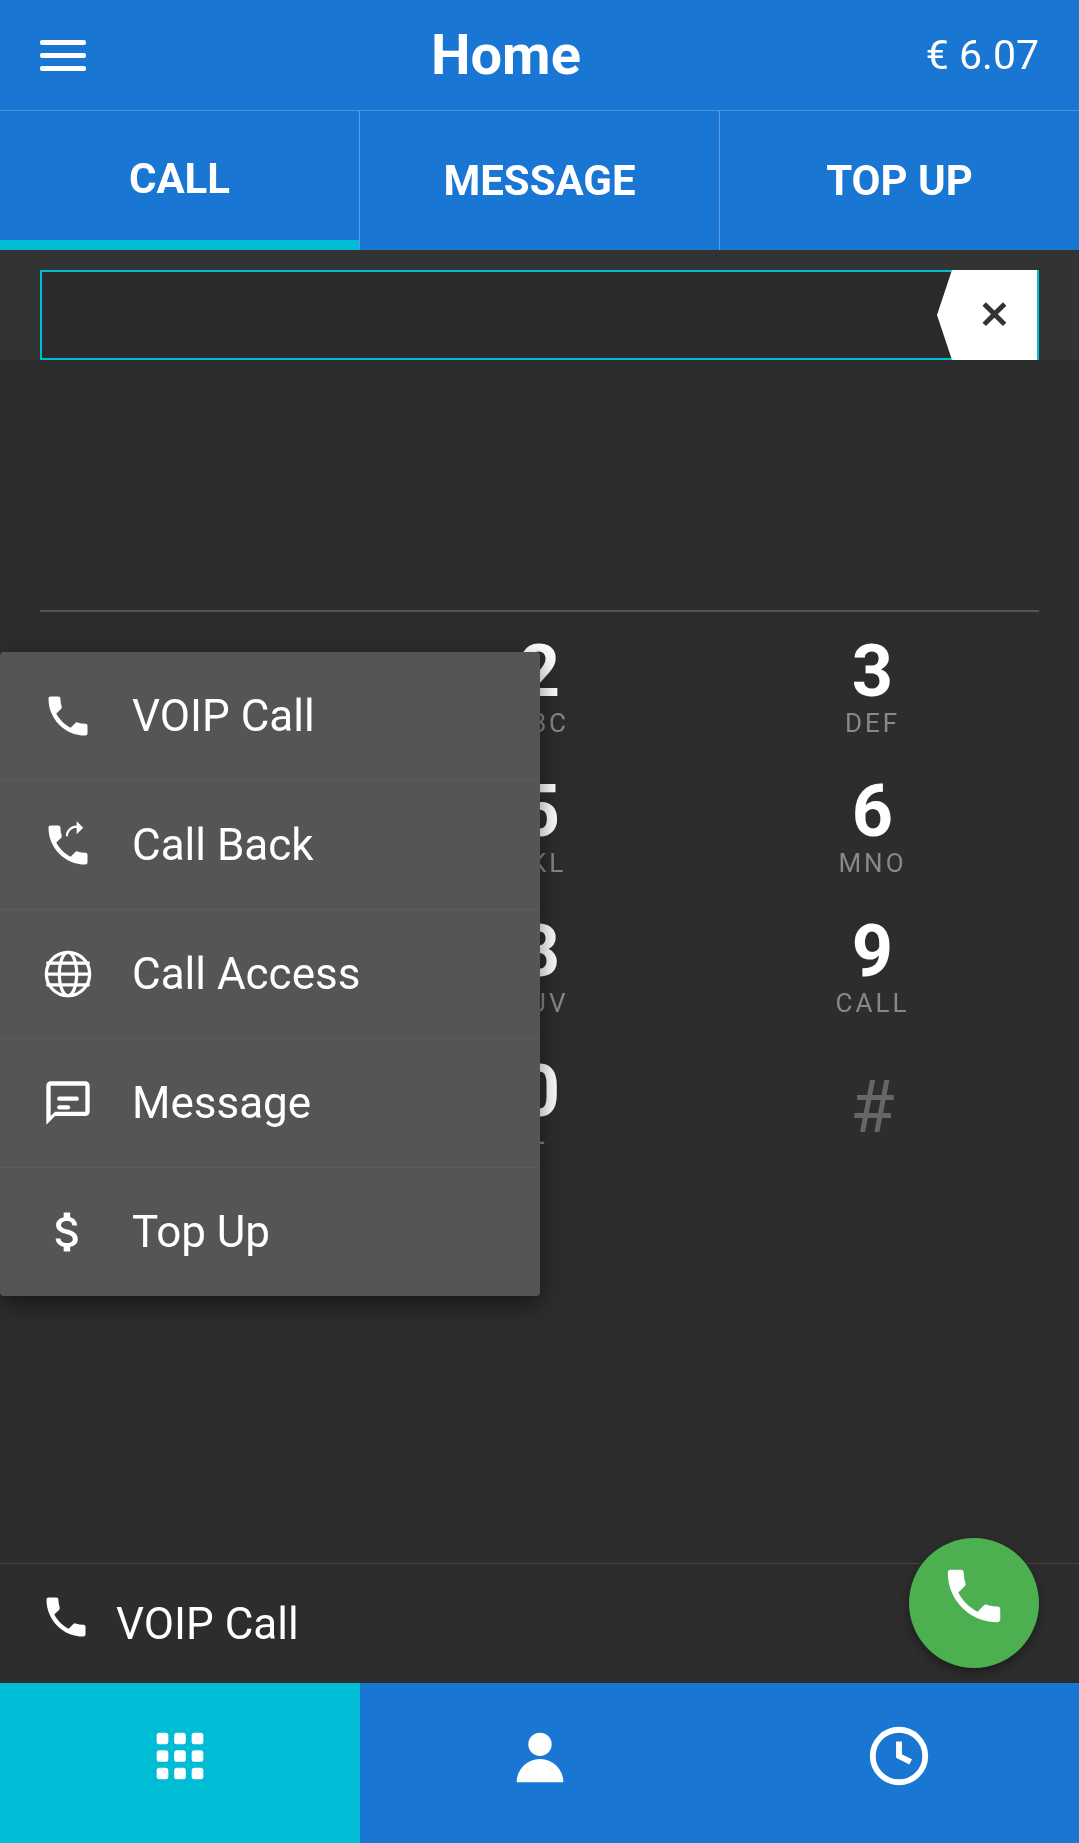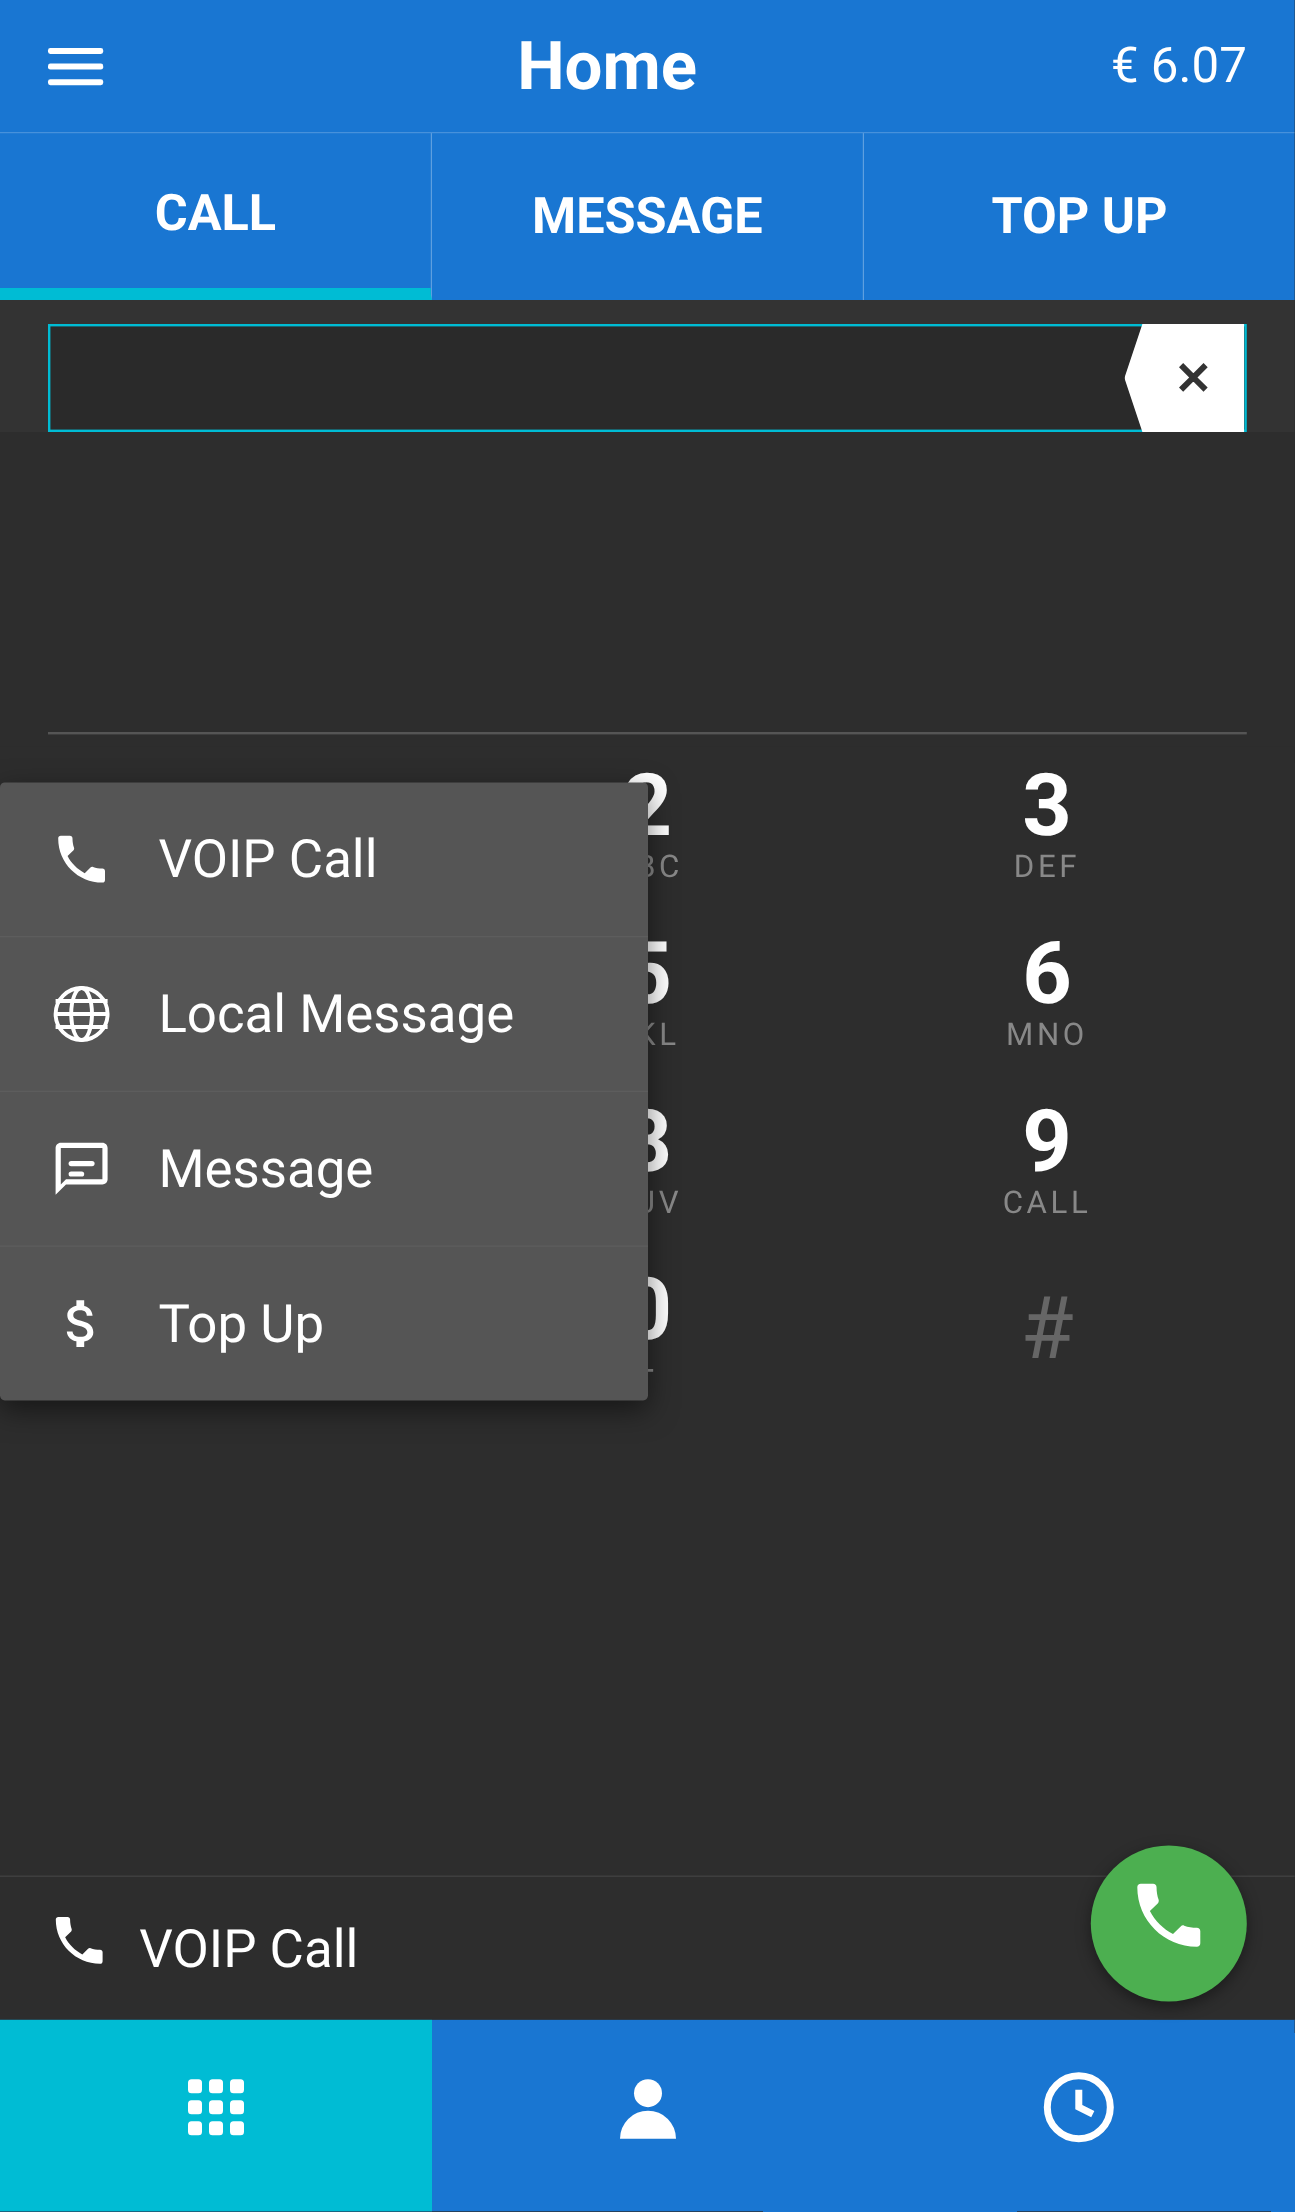--- a/index.html
+++ b/index.html
@@ -339,33 +339,43 @@
     <div class="dropdown-item">
       <div class="dropdown-icon">
 
         <svg viewBox="0 0 24 24" width="52" height="52" fill="white">
           <path d="M6.6 10.8c1.4 2.8 3.8 5.1 6.6 6.6l2.2-2.2c.3-.3.7-.4 1-.2 1.1.4 2.3.6 3.6.6.6 0 1 .4 1 1V20c0 .6-.4 1-1 1-9.4 0-17-7.6-17-17 0-.6.4-1 1-1h3.5c.6 0 1 .4 1 1 0 1.3.2 2.5.6 3.6.1.3 0 .7-.2 1L6.6 10.8z"></path>
         </svg>
       </div>
       <span class="dropdown-label">VOIP Call</span>
     </div>
 
+    <div class="dropdown-item">
+      <div class="dropdown-icon">
+
+        <svg viewBox="0 0 24 24" width="52" height="52" fill="white">
+          <path d="M6.6 10.8c1.4 2.8 3.8 5.1 6.6 6.6l2.2-2.2c.3-.3.7-.4 1-.2 1.1.4 2.3.6 3.6.6.6 0 1 .4 1 1V20c0 .6-.4 1-1 1-9.4 0-17-7.6-17-17 0-.6.4-1 1-1h3.5c.6 0 1 .4 1 1 0 1.3.2 2.5.6 3.6.1.3 0 .7-.2 1L6.6 10.8z"></path>
+          <path d="M18 3v4l3-3-3-3v2c-2.8 0-5 2.2-5 5h1c0-2.2 1.8-4 4-4z" transform="translate(-2, 0)"></path>
+        </svg>
+      </div>
+      <span class="dropdown-label">Call Back</span>
+    </div>
 
     <div class="dropdown-item">
       <div class="dropdown-icon">
 
         <svg viewBox="0 0 24 24" width="52" height="52" fill="none" stroke="white" stroke-width="1.5">
           <circle cx="12" cy="12" r="10"></circle>
           <ellipse cx="12" cy="12" rx="4" ry="10"></ellipse>
           <line x1="2" y1="12" x2="22" y2="12"></line>
           <line x1="2" y1="7" x2="22" y2="7"></line>
           <line x1="2" y1="17" x2="22" y2="17"></line>
         </svg>
       </div>
-      <span class="dropdown-label">Local Message</span>
+      <span class="dropdown-label">Call Access</span>
     </div>
 
     <div class="dropdown-item">
       <div class="dropdown-icon">
 
         <svg viewBox="0 0 24 24" width="52" height="52" fill="white">
           <path d="M20 2H4c-1.1 0-2 .9-2 2v18l4-4h14c1.1 0 2-.9 2-2V4c0-1.1-.9-2-2-2zm0 14H6l-2 2V4h16v12z"></path>
           <rect x="7" y="9" width="10" height="2" rx="1"></rect>
           <rect x="7" y="13" width="6" height="2" rx="1"></rect>
         </svg>

